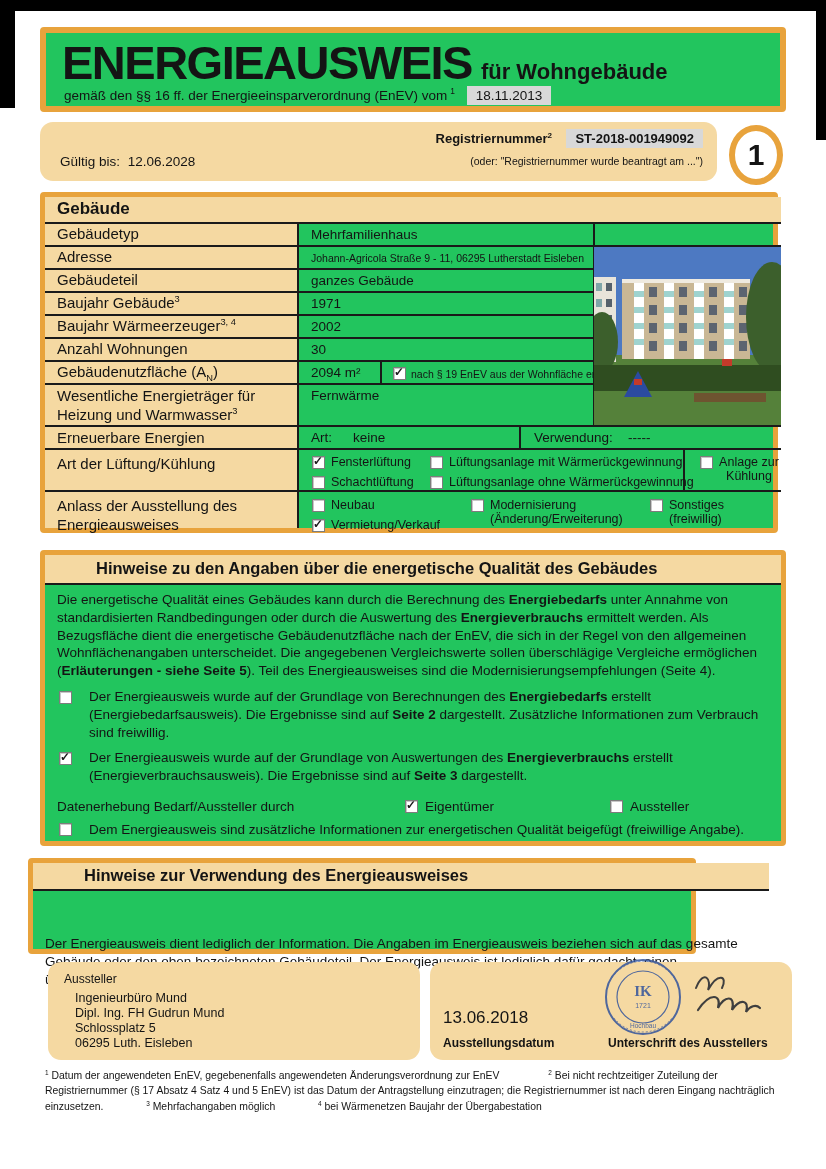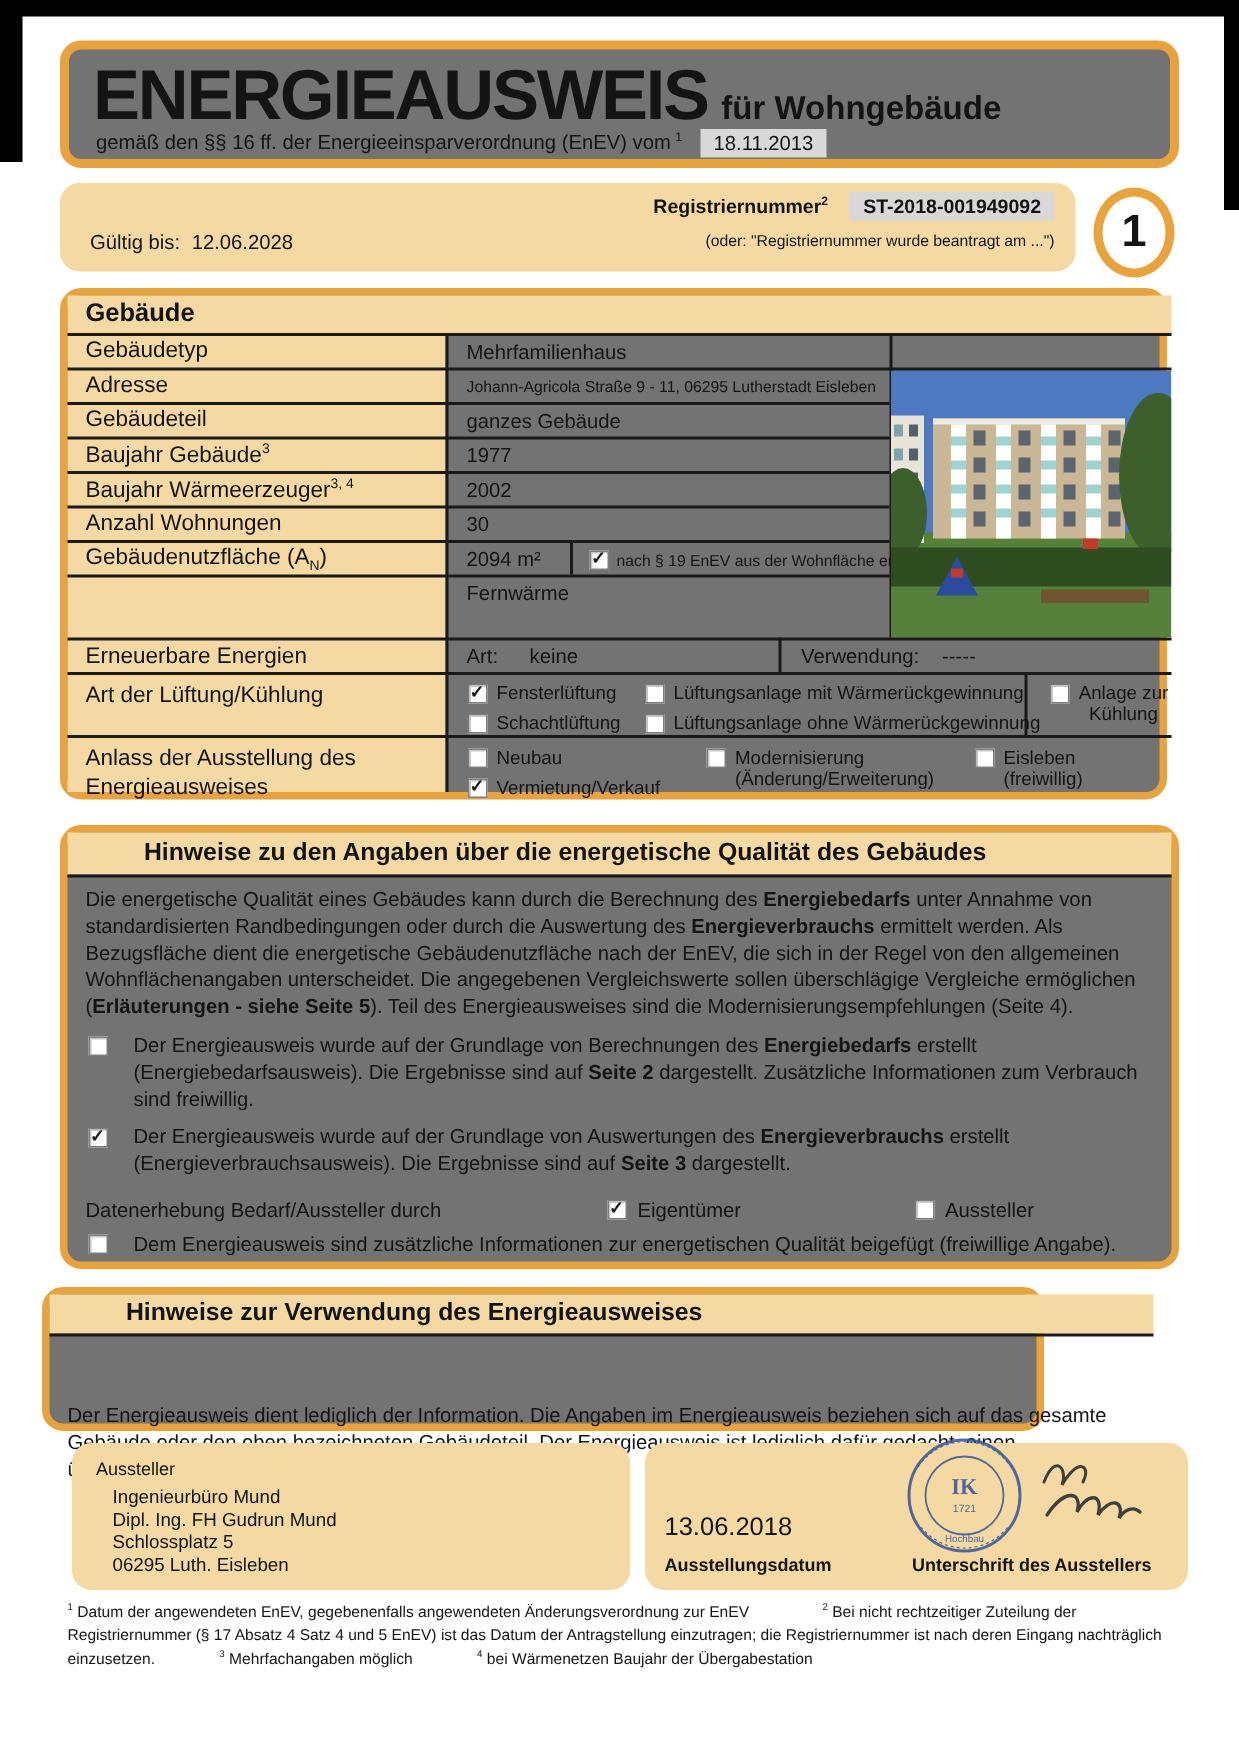--- a/index.html
+++ b/index.html
@@ -8,21 +8,21 @@
     --ink:#141414;
     --gray-hl:#D8D8D8;
   }
   html,body{margin:0;padding:0;background:#fff;}
   .page{
     position:relative;width:826px;height:1169px;background:#ffffff;
     font-family:"Liberation Sans",sans-serif;color:var(--ink);overflow:hidden;
   }
   .abs{position:absolute;}
   .scan{background:#000;}
-  .roundbox{position:absolute;border:5px solid var(--accent);border-radius:14px;background:#737373;box-sizing:border-box;}
+  .roundbox{position:absolute;border:5px solid var(--accent);border-radius:4px;background:#22c55e;box-sizing:border-box;}
   .tanbox{position:absolute;background:var(--tan);border-radius:13px;}
   .hline{position:absolute;background:#1a1a1a;height:1.5px;}
   .vline{position:absolute;background:#1a1a1a;width:1.5px;}
   .lbl{font-size:15px;}
   .val{font-size:13.5px;}
   sup{font-size:0.62em;vertical-align:super;}
   sub{font-size:0.62em;vertical-align:sub;}
   .cb{position:absolute;width:11px;height:11px;background:#fff;border:1px solid #7d7d7d;box-shadow:inset 1px 1px 0 rgba(0,0,0,.22);}
   .cb.checked::after{content:"✓";position:absolute;left:0px;top:-3px;font-size:12px;font-weight:bold;color:#1a1a1a;}
   .cblabel{position:absolute;font-size:12.5px;line-height:1.15;}
@@ -92,25 +92,26 @@
     <div class="vline" style="left:474px;top:228px;height:23px;"></div>
     <div class="vline" style="left:638px;top:251px;height:42px;"></div>
 
     <div class="abs lbl" style="left:12px;top:28px;"><span>Gebäudetyp</span></div>
     <div class="abs lbl" style="left:12px;top:51px;"><span>Adresse</span></div>
     <div class="abs lbl" style="left:12px;top:74px;"><span>Gebäudeteil</span></div>
     <div class="abs lbl" style="left:12px;top:97px;"><span>Baujahr Gebäude</span><sup>3</sup></div>
     <div class="abs lbl" style="left:12px;top:120px;"><span>Baujahr Wärmeerzeuger</span><sup>3, 4</sup></div>
     <div class="abs lbl" style="left:12px;top:143px;"><span>Anzahl Wohnungen</span></div>
     <div class="abs lbl" style="left:12px;top:166px;"><span>Gebäudenutzfläche (A</span><sub>N</sub><span>)</span></div>
+    <div class="abs lbl" style="left:12px;top:190px;width:235px;line-height:1.25;"><span>Wesentliche Energieträger für Heizung und Warmwasser</span><sup>3</sup></div>
 
     <div class="abs val" style="left:266px;top:30px;">Mehrfamilienhaus</div>
     <div class="abs" style="left:266px;top:55px;font-size:10.5px;">Johann-Agricola Straße 9 - 11, 06295 Lutherstadt Eisleben</div>
     <div class="abs val" style="left:266px;top:76px;">ganzes Gebäude</div>
-    <div class="abs val" style="left:266px;top:99px;">1977</div>
+    <div class="abs val" style="left:266px;top:99px;">1971</div>
     <div class="abs val" style="left:266px;top:122px;">2002</div>
     <div class="abs val" style="left:266px;top:145px;">30</div>
     <div class="abs val" style="left:266px;top:168px;">2094 m²</div>
     <span class="cb checked" style="left:348px;top:170px;"></span>
     <div class="abs smallnote" style="left:366px;top:171px;white-space:nowrap;">nach § 19 EnEV aus der Wohnfläche ermittelt</div>
     <div class="abs val" style="left:266px;top:191px;">Fernwärme</div>
 
     <div class="abs" style="left:549px;top:50px;width:187px;height:178px;overflow:hidden;">
       <svg width="187" height="178" viewBox="0 0 187 178" xmlns="http://www.w3.org/2000/svg">
         <rect x="0" y="0" width="187" height="112" fill="#4d79c2"></rect>
@@ -193,21 +194,21 @@
     <div class="cblabel" style="left:286px;top:278px;">Schachtlüftung</div>
     <span class="cb" style="left:385px;top:279px;"></span>
     <div class="cblabel" style="left:404px;top:278px;">Lüftungsanlage ohne Wärmerückgewinnung</div>
 
     <div class="abs lbl" style="left:12px;top:300px;width:235px;line-height:1.25;">Anlass der Ausstellung des Energieausweises</div>
     <span class="cb" style="left:267px;top:302px;"></span>
     <div class="cblabel" style="left:286px;top:301px;">Neubau</div>
     <span class="cb" style="left:426px;top:302px;"></span>
     <div class="cblabel" style="left:445px;top:301px;width:160px;">Modernisierung (Änderung/Erweiterung)</div>
     <span class="cb" style="left:605px;top:302px;"></span>
-    <div class="cblabel" style="left:624px;top:301px;">Eisleben (freiwillig)</div>
+    <div class="cblabel" style="left:624px;top:301px;">Sonstiges (freiwillig)</div>
     <span class="cb checked" style="left:267px;top:322px;"></span>
     <div class="cblabel" style="left:286px;top:321px;">Vermietung/Verkauf</div>
   </div>
 
   <div class="roundbox" style="left:40px;top:550px;width:746px;height:296px;">
     <div class="abs" style="left:0;top:0;width:736px;height:28px;background:var(--tan);"></div>
     <div class="hline" style="left:0;top:28px;width:736px;"></div>
     <div class="abs bartitle" style="left:12px;top:4px;">Hinweise zu den Angaben über die energetische Qualität des Gebäudes</div>
 
     <div class="para" style="left:12px;top:36px;width:714px;"><span>Die energetische Qualität eines Gebäudes kann durch die Berechnung des </span><span style="font-weight: bold;">Energiebedarfs</span><span> unter Annahme von standardisierten Randbedingungen oder durch die Auswertung des </span><span style="font-weight: bold;">Energieverbrauchs</span><span> ermittelt werden. Als Bezugsfläche dient die energetische Gebäudenutzfläche nach der EnEV, die sich in der Regel von den allgemeinen Wohnflächenangaben unterscheidet. Die angegebenen Vergleichswerte sollen überschlägige Vergleiche ermöglichen (</span><span style="font-weight: bold;">Erläuterungen - siehe Seite 5</span><span>). Teil des Energieausweises sind die Modernisierungsempfehlungen (Seite 4).</span></div>

